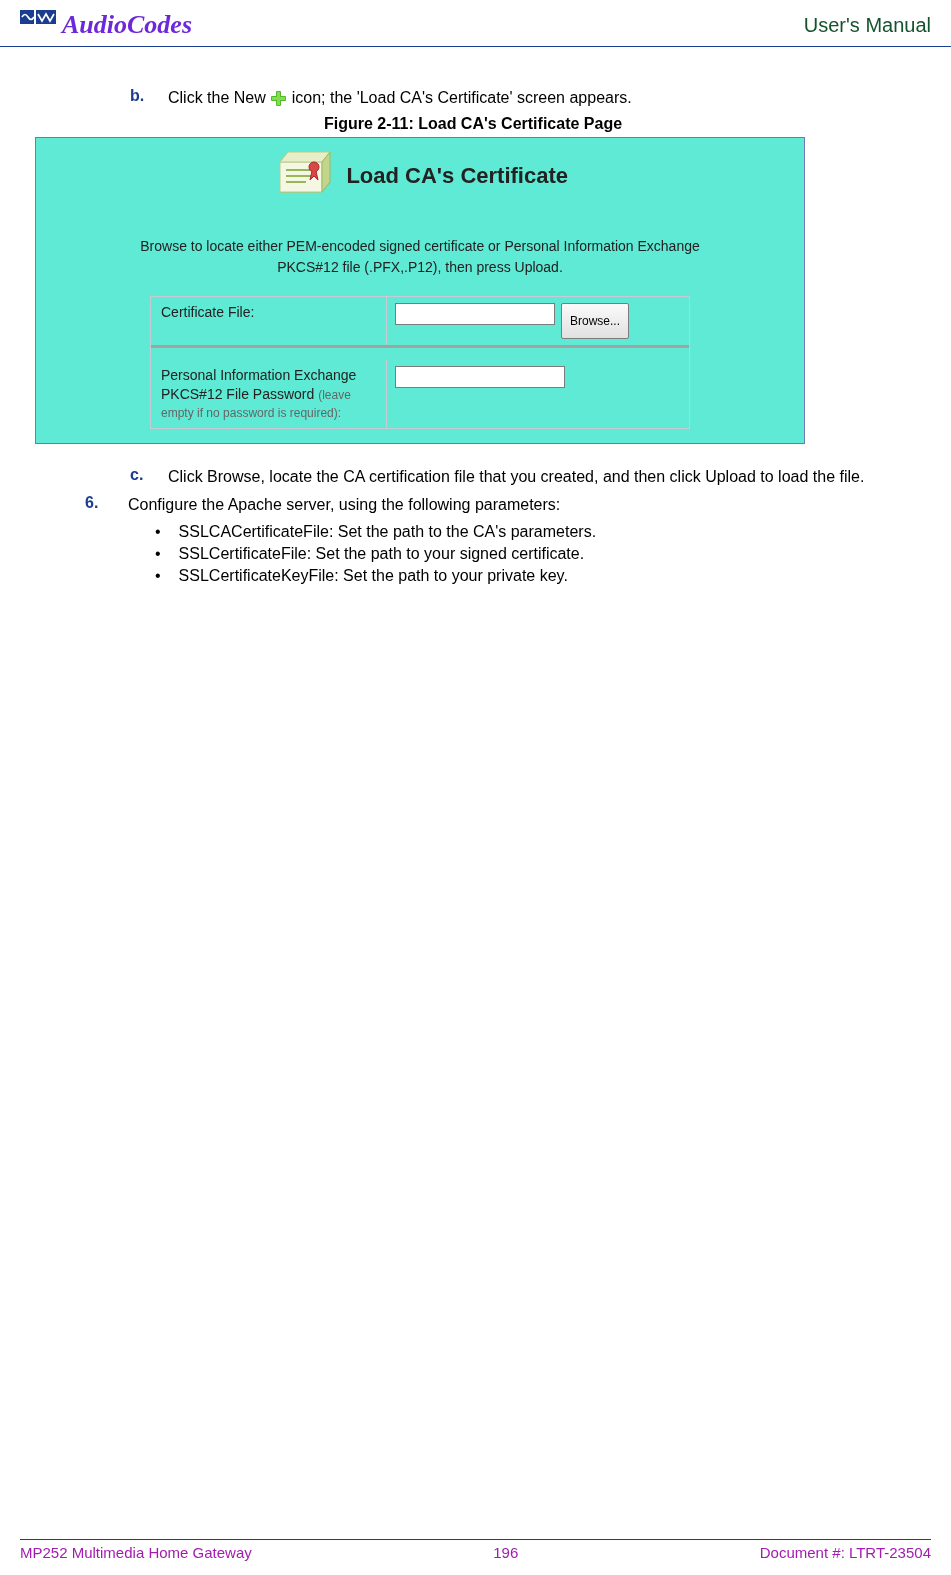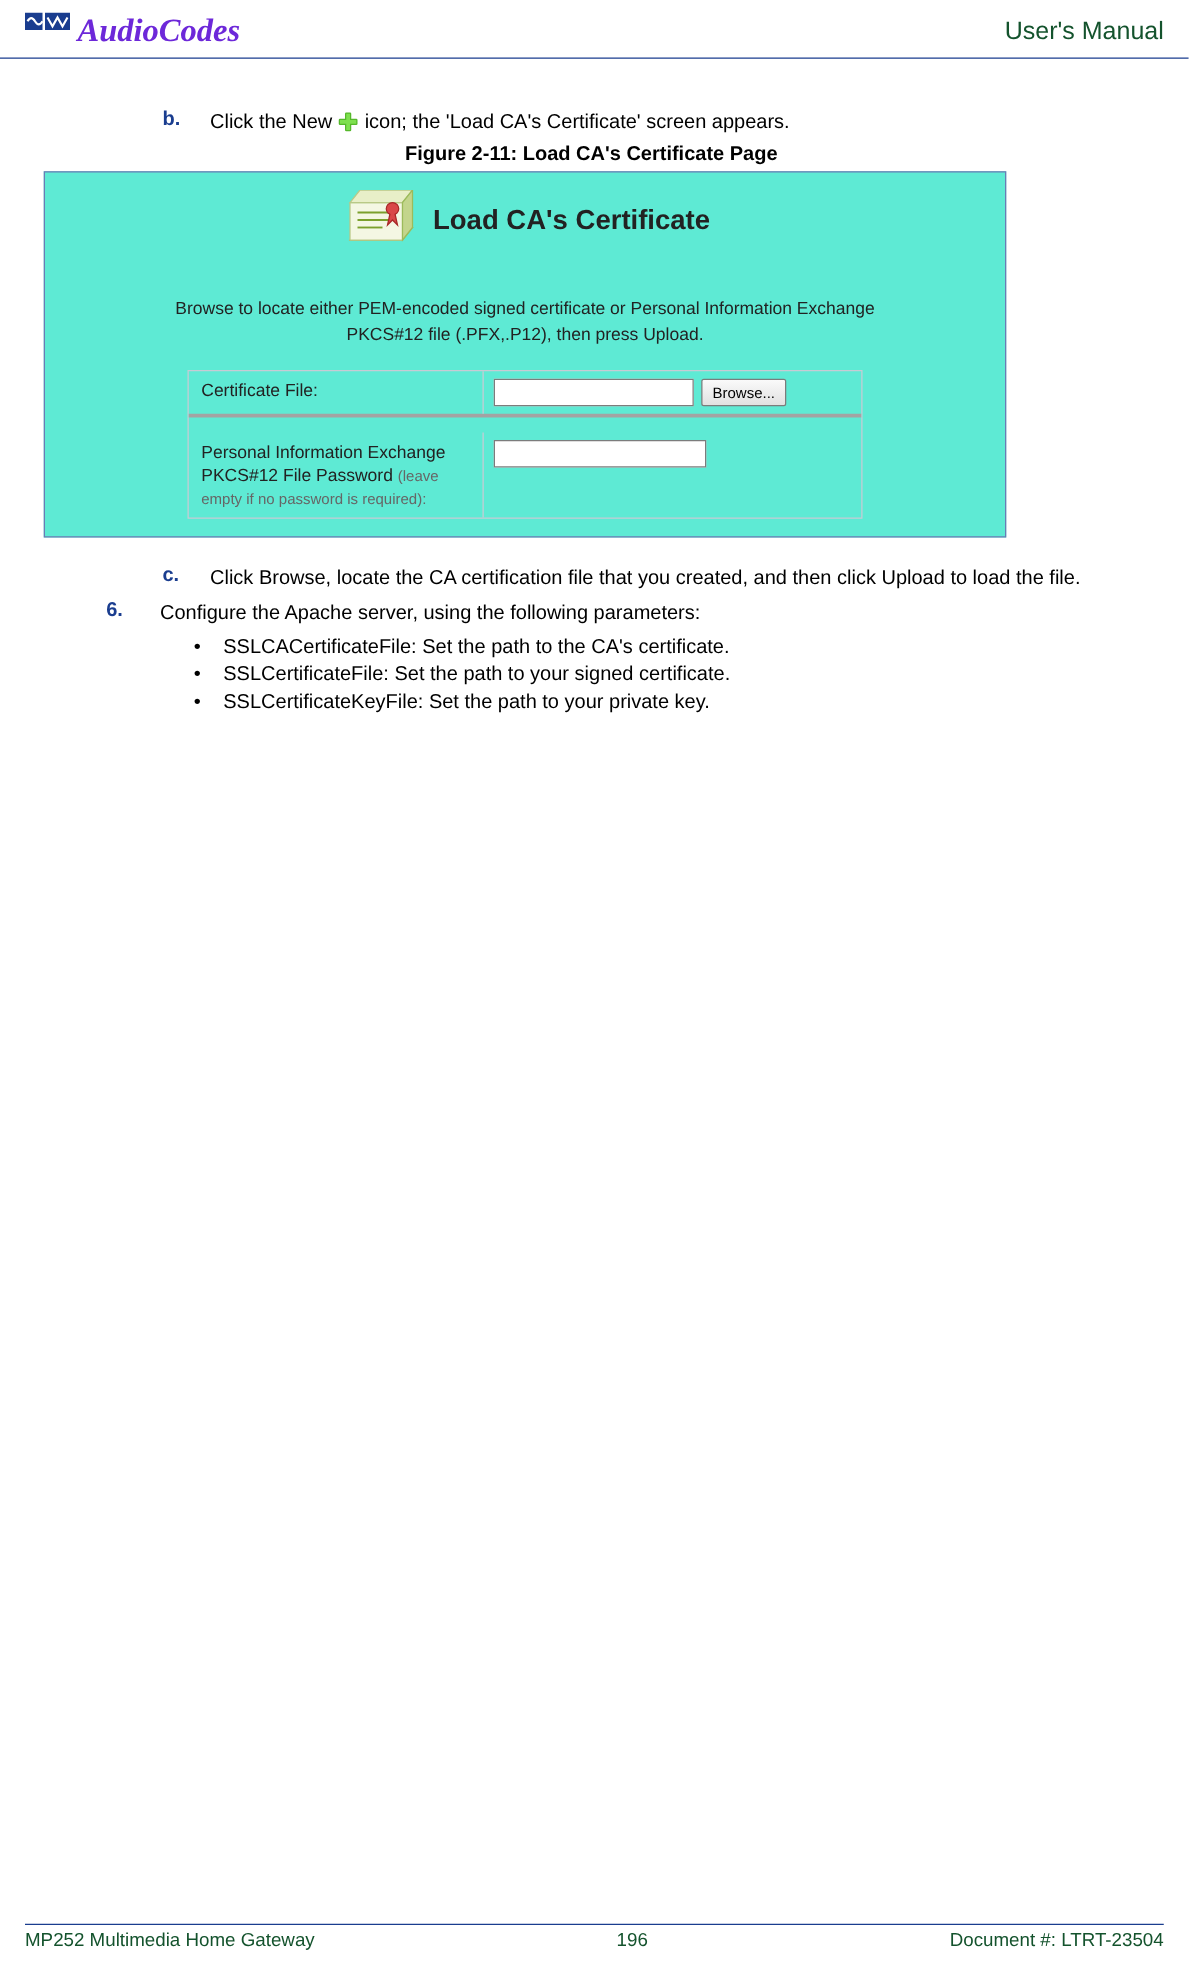--- a/index.html
+++ b/index.html
@@ -97,21 +97,21 @@
       font-size: 13px;
     }
     .pass-field {
       height: 22px;
       width: 170px;
       border: 1px solid #7c7c7c;
       background: #fff;
       font-size: 13px;
     }
     .browse-btn {
-      height: 22px;
+      height: 36px;
       padding: 0 8px;
       font-size: 12px;
       border: 1px solid #7c7c7c;
       background: linear-gradient(#fafafa,#e1e1e1);
       border-radius: 2px;
       cursor: pointer;
     }
     .small-gray { color: #666; font-size: 12px; }
 
     .after-fig { margin-top: 22px; }
@@ -122,21 +122,21 @@
 
     .page-footer {
       position: absolute;
       bottom: 14px;
       left: 20px;
       right: 20px;
       border-top: 1.5px solid #1a3d8f;
       padding-top: 4px;
       display: flex;
       justify-content: space-between;
-      color: #14532d;
+      color: #a21caf;
       font-size: 15px;
     }
   </style>
 </head>
 <body>
 
 <div class="page-header">
   <div class="logo-block">
     <svg class="logo-icon" viewBox="0 0 36 30">
       <rect x="0" y="0" width="14" height="14" fill="#1a3d8f"></rect>
@@ -214,21 +214,21 @@
     </div>
 
     <div class="step-6">
       <span class="step-num">6.</span>
       <span class="step-text">Configure the Apache server, using the following parameters:</span>
     </div>
 
     <ul class="bullets">
       <li>
         <span class="bullet-dot">•</span>
-        <span><span class="bold">SSLCACertificateFile:</span><span> Set the path to the CA's certificate.</span></span>
+        <span><span class="bold">SSLCACertificateFile:</span><span> Set the path to the CA's parameters.</span></span>
       </li>
       <li>
         <span class="bullet-dot">•</span>
         <span><span class="bold">SSLCertificateFile:</span><span> Set the path to your signed certificate.</span></span>
       </li>
       <li>
         <span class="bullet-dot">•</span>
         <span><span class="bold">SSLCertificateKeyFile:</span><span> Set the path to your private key.</span></span>
       </li>
     </ul>

